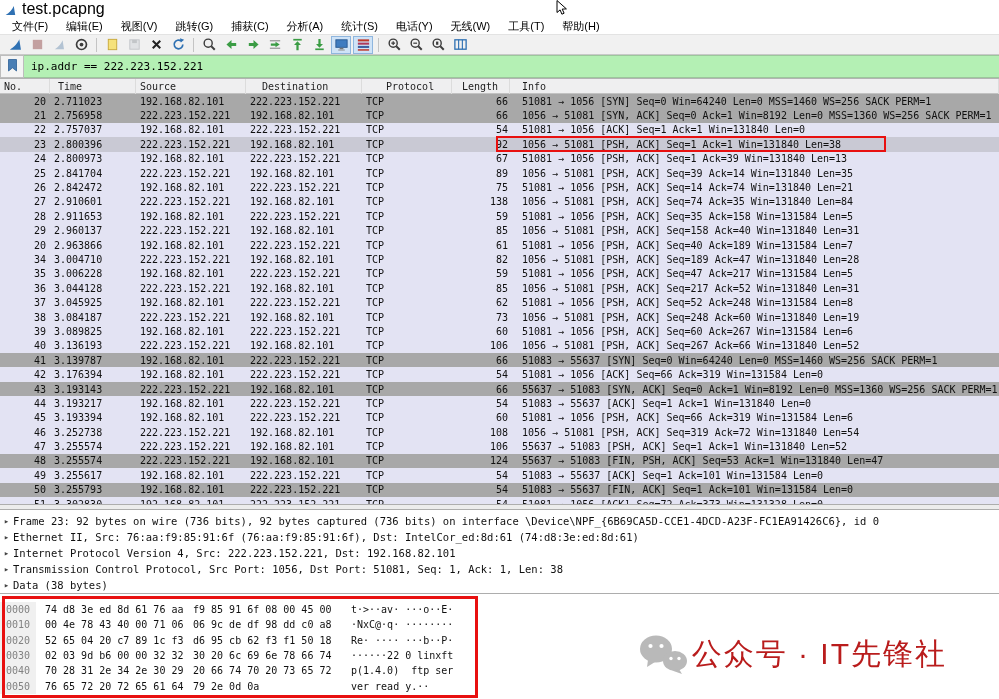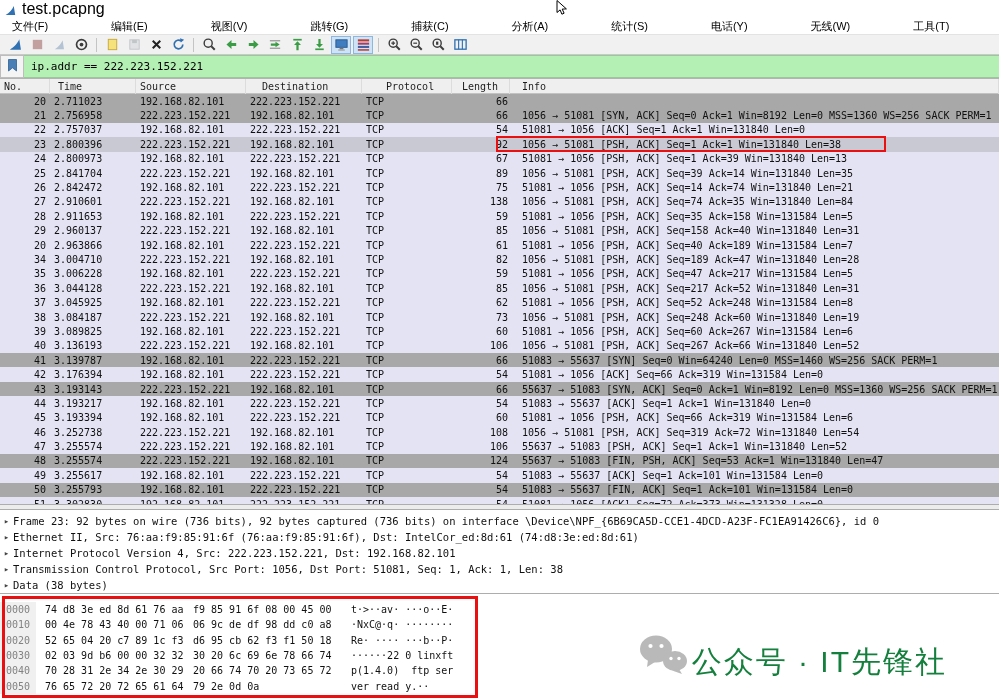--- a/index.html
+++ b/index.html
@@ -5,21 +5,21 @@
   * { margin:0; padding:0; box-sizing:border-box; }
   html,body { width:999px; height:699px; overflow:hidden; background:#fff;
               font-family:"Liberation Sans", sans-serif; position:relative; }
 
   
   .titlebar { height:18px; display:flex; align-items:center; padding-left:4px; gap:5px;
               font-size:16px; color:#000; background:#fff; }
   .fin-icon { width:13px; height:13px; display:inline-block; }
 
   
-  .menubar { height:16px; display:flex; align-items:center; font-size:11px; padding-left:3px;gap:45px; }
+  .menubar { height:16px; display:flex; align-items:center; font-size:11px; padding-left:3px; }
   .menu-item { padding:1px 9px; white-space:nowrap; cursor:default; }
 
   
   .toolbar { height:21px; background:#f1f1f1; border-top:1px solid #e3e3e3;
              border-bottom:1px solid #c9c9c9; display:flex; align-items:center; padding-left:4px; }
   .tb-icon { width:20px; height:18px; display:flex; align-items:center; justify-content:center;
              margin:0 1px; border:1px solid transparent; }
   .tb-icon.disabled { opacity:.45; }
   .tb-icon.active { background:#cfe3f7; border:1px solid #8fb6de; }
   .tb-sep { width:1px; height:14px; background:#c4c4c4; margin:0 4px; }
@@ -74,22 +74,22 @@
              font:10px "DejaVu Sans Mono", monospace; color:#101010; }
   .hoffset { width:36px; align-self:stretch; display:flex; align-items:center;
              background:#f0f0f0; color:#828282; padding-left:6px; }
   .hx1 { margin-left:9px;  width:142px; }
   .hx2 { margin-left:6px;  width:146px; }
   .hascii { margin-left:12px; }
   .hex-redbox { position:absolute; left:2px; top:2px; width:476px; height:102px;
                 border:3px solid #e81010; pointer-events:none; z-index:5; }
 
   
-  .watermark { position:absolute; right:52px; bottom:16px; display:flex; align-items:flex-end; gap:4px;
-               color:#15803d; font-size:30px; letter-spacing:2px; z-index:8; pointer-events:none; }
+  .watermark { position:absolute; right:52px; bottom:16px; display:flex; align-items:flex-start; gap:4px;
+               color:#b91c1c; font-size:30px; letter-spacing:2px; z-index:8; pointer-events:none; }
 
   
   .cursor { position:absolute; left:556px; top:0; z-index:20; pointer-events:none; }
 </style>
 </head>
 <body>
 
 <div class="titlebar">
   <span class="fin-icon">
     <svg width="13" height="13" viewBox="0 0 16 16">
@@ -262,20 +262,21 @@
   </div>
 
 <div class="plist">
     <div class="plrow grid7 gray">
       <span class="c c-no">20</span>
       <span class="c c-time">2.711023</span>
       <span class="c c-src">192.168.82.101</span>
       <span class="c c-dst">222.223.152.221</span>
       <span class="c c-proto">TCP</span>
       <span class="c c-len">66</span>
+      <span class="c c-info">51081 → 1056 [SYN] Seq=0 Win=64240 Len=0 MSS=1460 WS=256 SACK_PERM=1</span>
     </div>
     <div class="plrow grid7 gray">
       <span class="c c-no">21</span>
       <span class="c c-time">2.756958</span>
       <span class="c c-src">222.223.152.221</span>
       <span class="c c-dst">192.168.82.101</span>
       <span class="c c-proto">TCP</span>
       <span class="c c-len">66</span>
       <span class="c c-info">1056 → 51081 [SYN, ACK] Seq=0 Ack=1 Win=8192 Len=0 MSS=1360 WS=256 SACK_PERM=1</span>
     </div>

